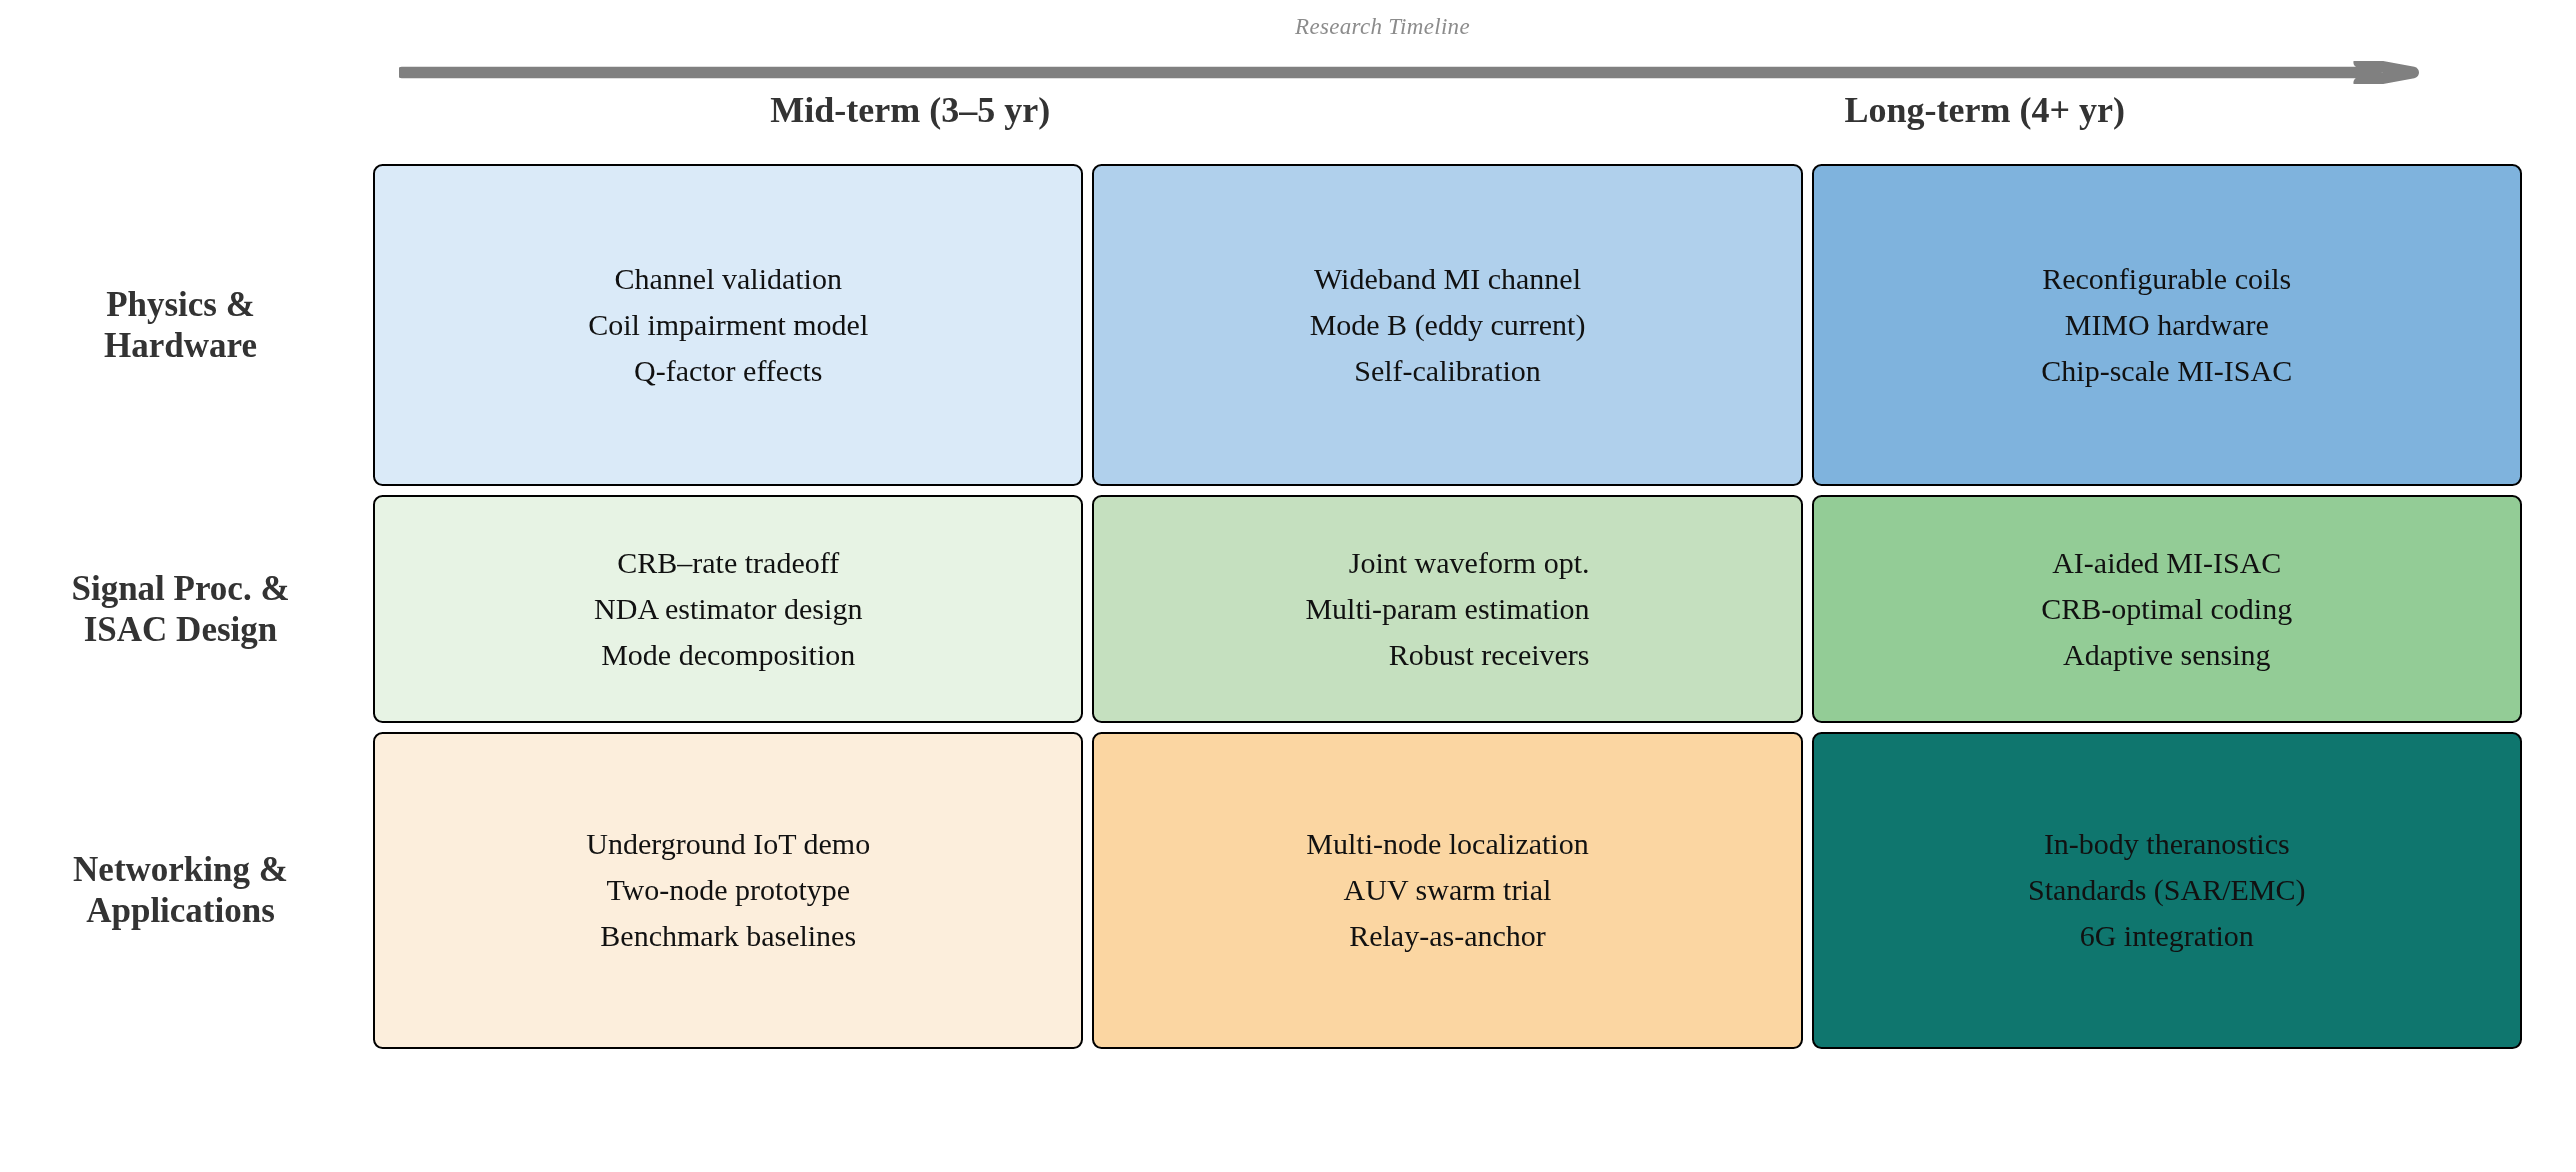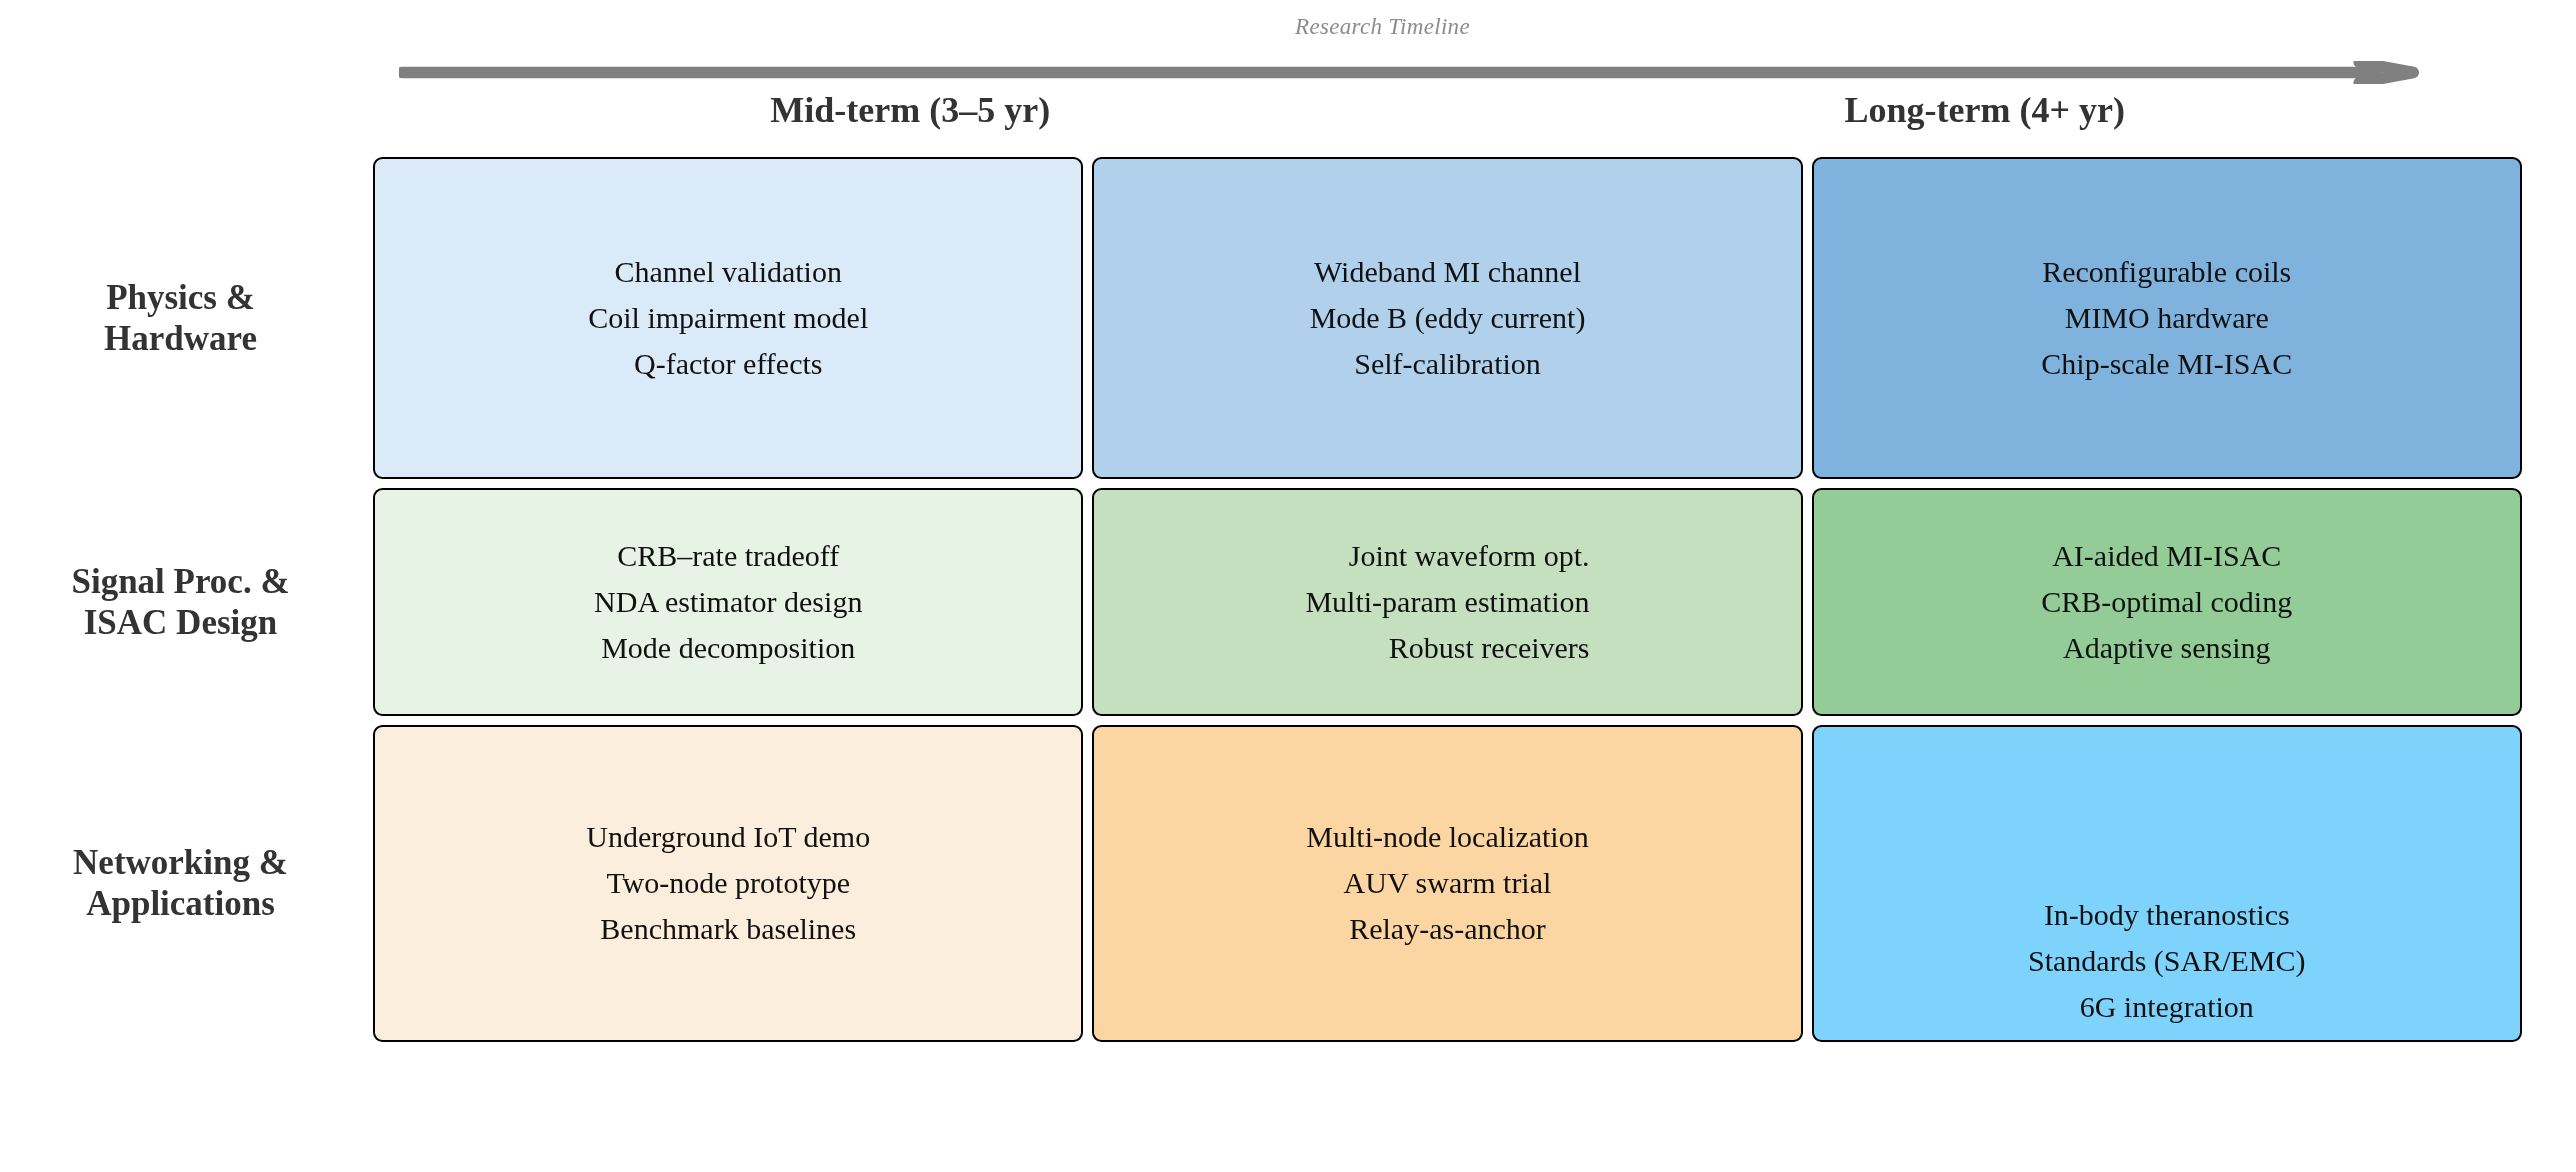--- a/index.html
+++ b/index.html
@@ -52,21 +52,21 @@
     font-weight: bold;
     font-size: 36px;
     color: #333333;
     letter-spacing: 0px;
   }
 
   
   #matrix {
     position: absolute;
     left: 0;
-    top: 157px;
+    top: 164px;
     width: 2576px;
   }
   .matrix-row {
     display: flex;
     align-items: stretch;
     margin-bottom: 8.8px;
   }
   .matrix-row:last-child { margin-bottom: 0; }
 
   .row-label {
@@ -180,21 +180,21 @@
       <div class="cell" style="background-color: rgb(252, 238, 220);">
         <span class="cell-text" style="white-space: pre-line;">Underground IoT demo
 Two-node prototype
 Benchmark baselines</span>
       </div>
       <div class="cell" style="background-color: rgb(251, 214, 162);">
         <span class="cell-text" style="white-space: pre-line;">Multi-node localization
 AUV swarm trial
 Relay-as-anchor</span>
       </div>
-      <div class="cell" style="background-color: #7dd3fc; align-items: flex-end;">
+      <div class="cell" style="background-color: #0f766e;">
         <span class="cell-text" style="white-space: pre-line;">In-body theranostics
 Standards (SAR/EMC)
 6G integration</span>
       </div>
     </div>
   </div>
 
 </div>
 
 

